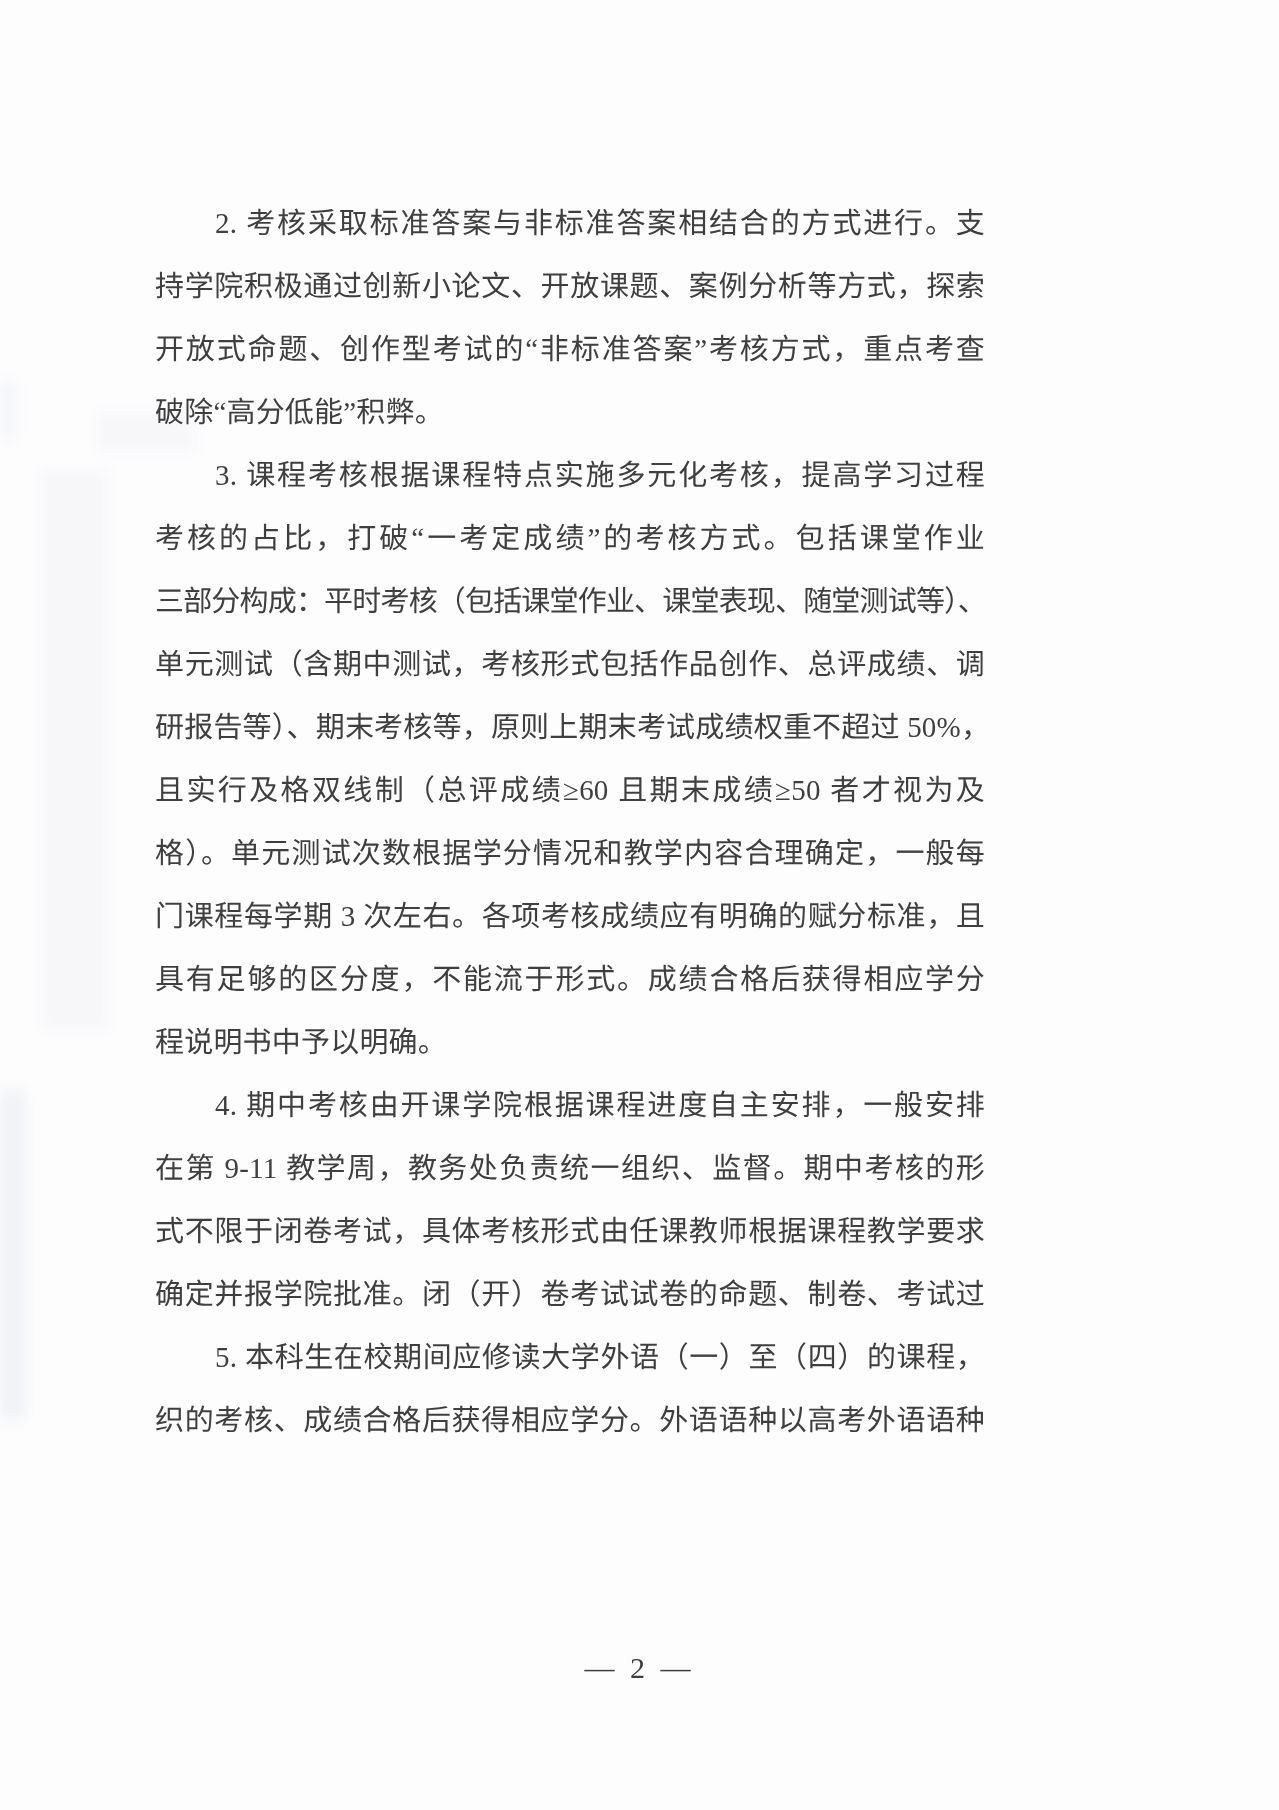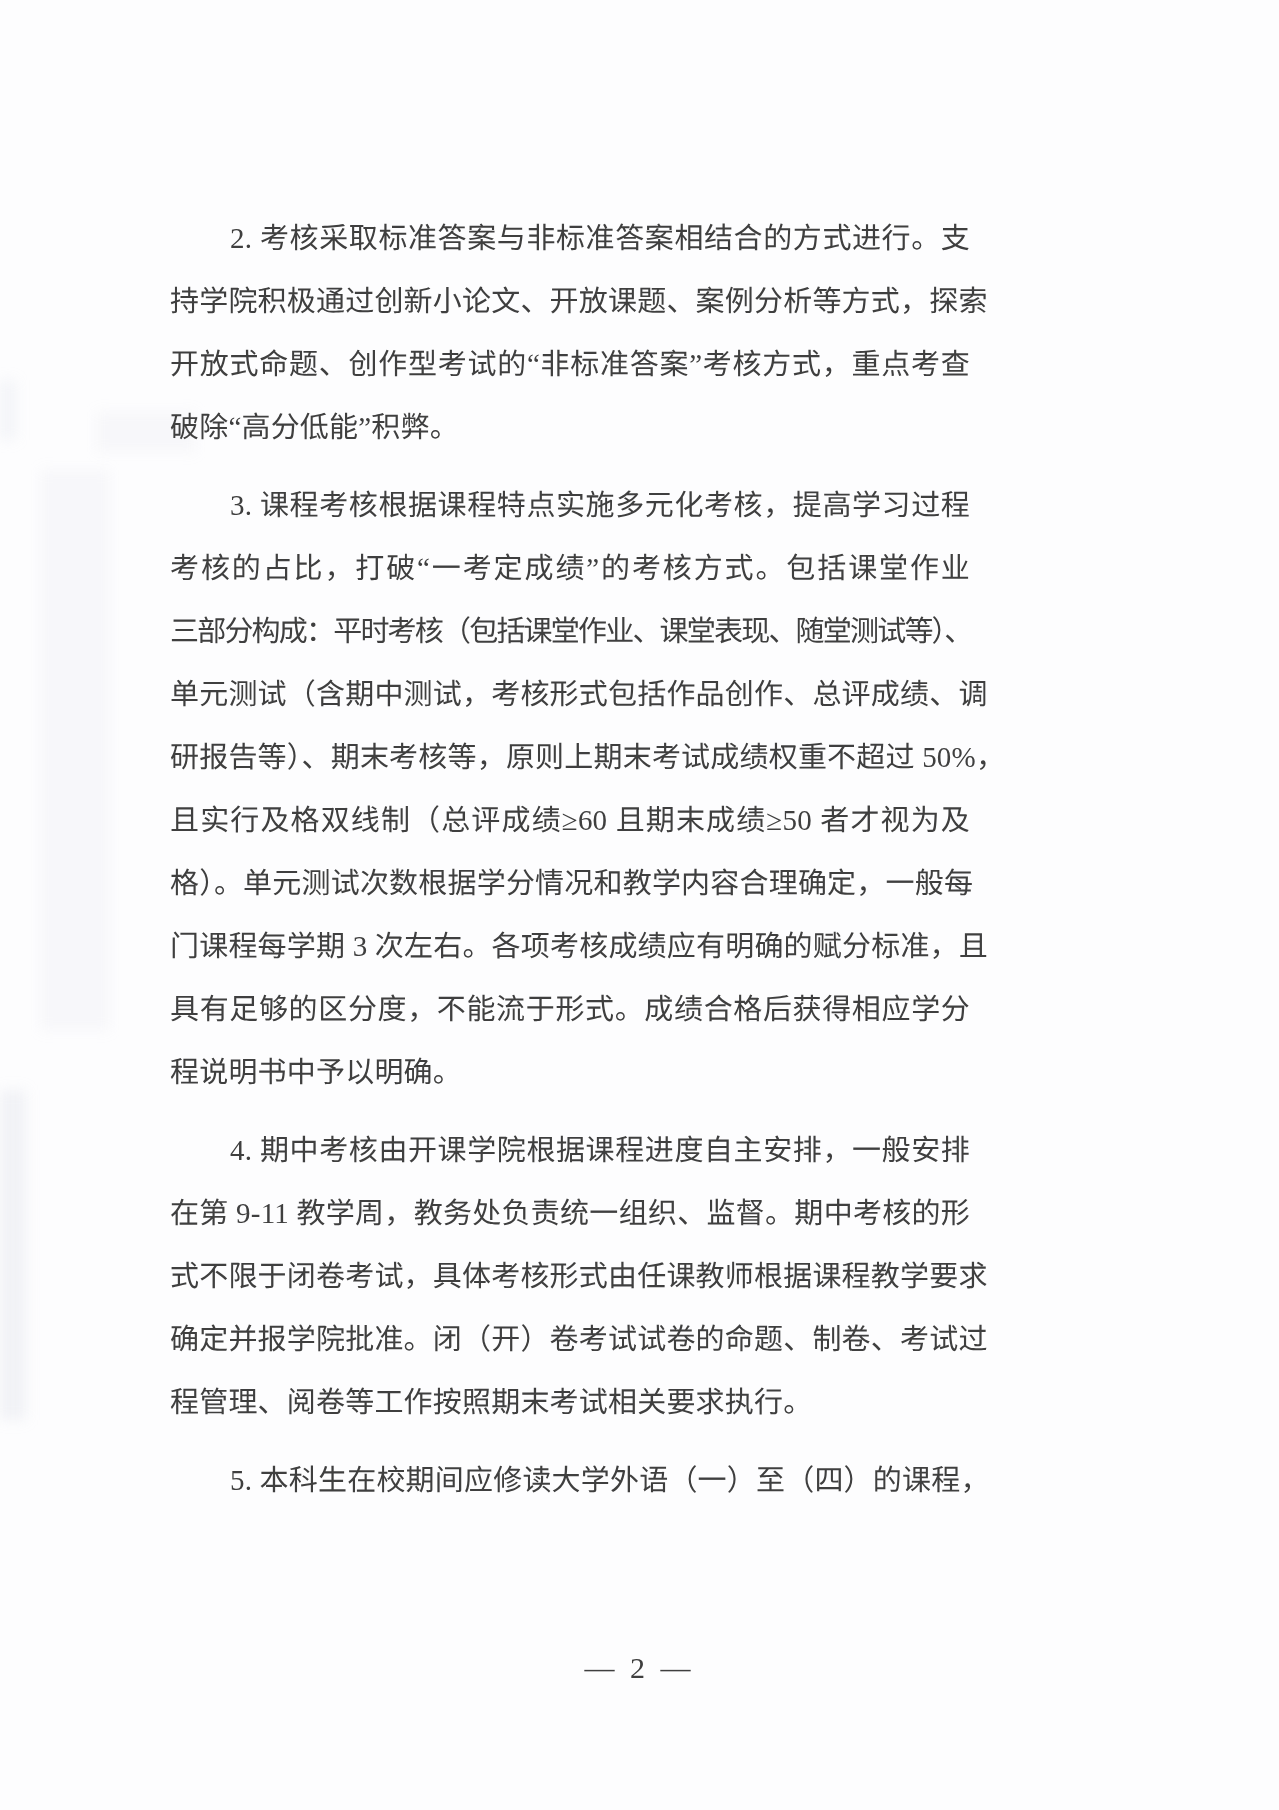--- a/index.html
+++ b/index.html
@@ -30,21 +30,21 @@
   .artifact.a3 { left: 0;   top: 1090px; width: 26px; height: 330px; background: rgba(180,188,208,0.16); }
   .artifact.a4 { left: 96px; top: 412px; width: 100px; height: 40px; background: rgba(196,201,218,0.10); }
 
   .content {
     position: absolute;
     left: 155px;
     top: 192px;
     width: 830px;
     color: #3f3f3f;
   }
-  .paragraph { margin: 15px; }
+  .paragraph { margin: 0; }
   .line {
     height: 63px;
     line-height: 63px;
     font-size: 29px;
     text-align: justify;
     text-align-last: justify;
     text-justify: inter-character;
     white-space: nowrap;
     letter-spacing: 0.2px;
   }
@@ -94,25 +94,25 @@
       <div class="line">门课程每学期 3 次左右。各项考核成绩应有明确的赋分标准，且</div>
       <div class="line">具有足够的区分度，不能流于形式。成绩合格后获得相应学分</div>
       <div class="line end">程说明书中予以明确。</div>
     </div>
 
     <div class="paragraph">
       <div class="line first">4. 期中考核由开课学院根据课程进度自主安排，一般安排</div>
       <div class="line">在第 9-11 教学周，教务处负责统一组织、监督。期中考核的形</div>
       <div class="line">式不限于闭卷考试，具体考核形式由任课教师根据课程教学要求</div>
       <div class="line">确定并报学院批准。闭（开）卷考试试卷的命题、制卷、考试过</div>
-      <div class="line end">程管理、阅卷等工作按照期末考试相关要求执行。</div>
     </div>
 
     <div class="paragraph">
       <div class="line first">5. 本科生在校期间应修读大学外语（一）至（四）的课程，</div>
+      <div class="line">织的考核、成绩合格后获得相应学分。外语语种以高考外语语种</div>
     </div>
 
   </div>
 
   <div class="footer">
     <span>— 2 —</span>
   </div>
 
 </div>
 

